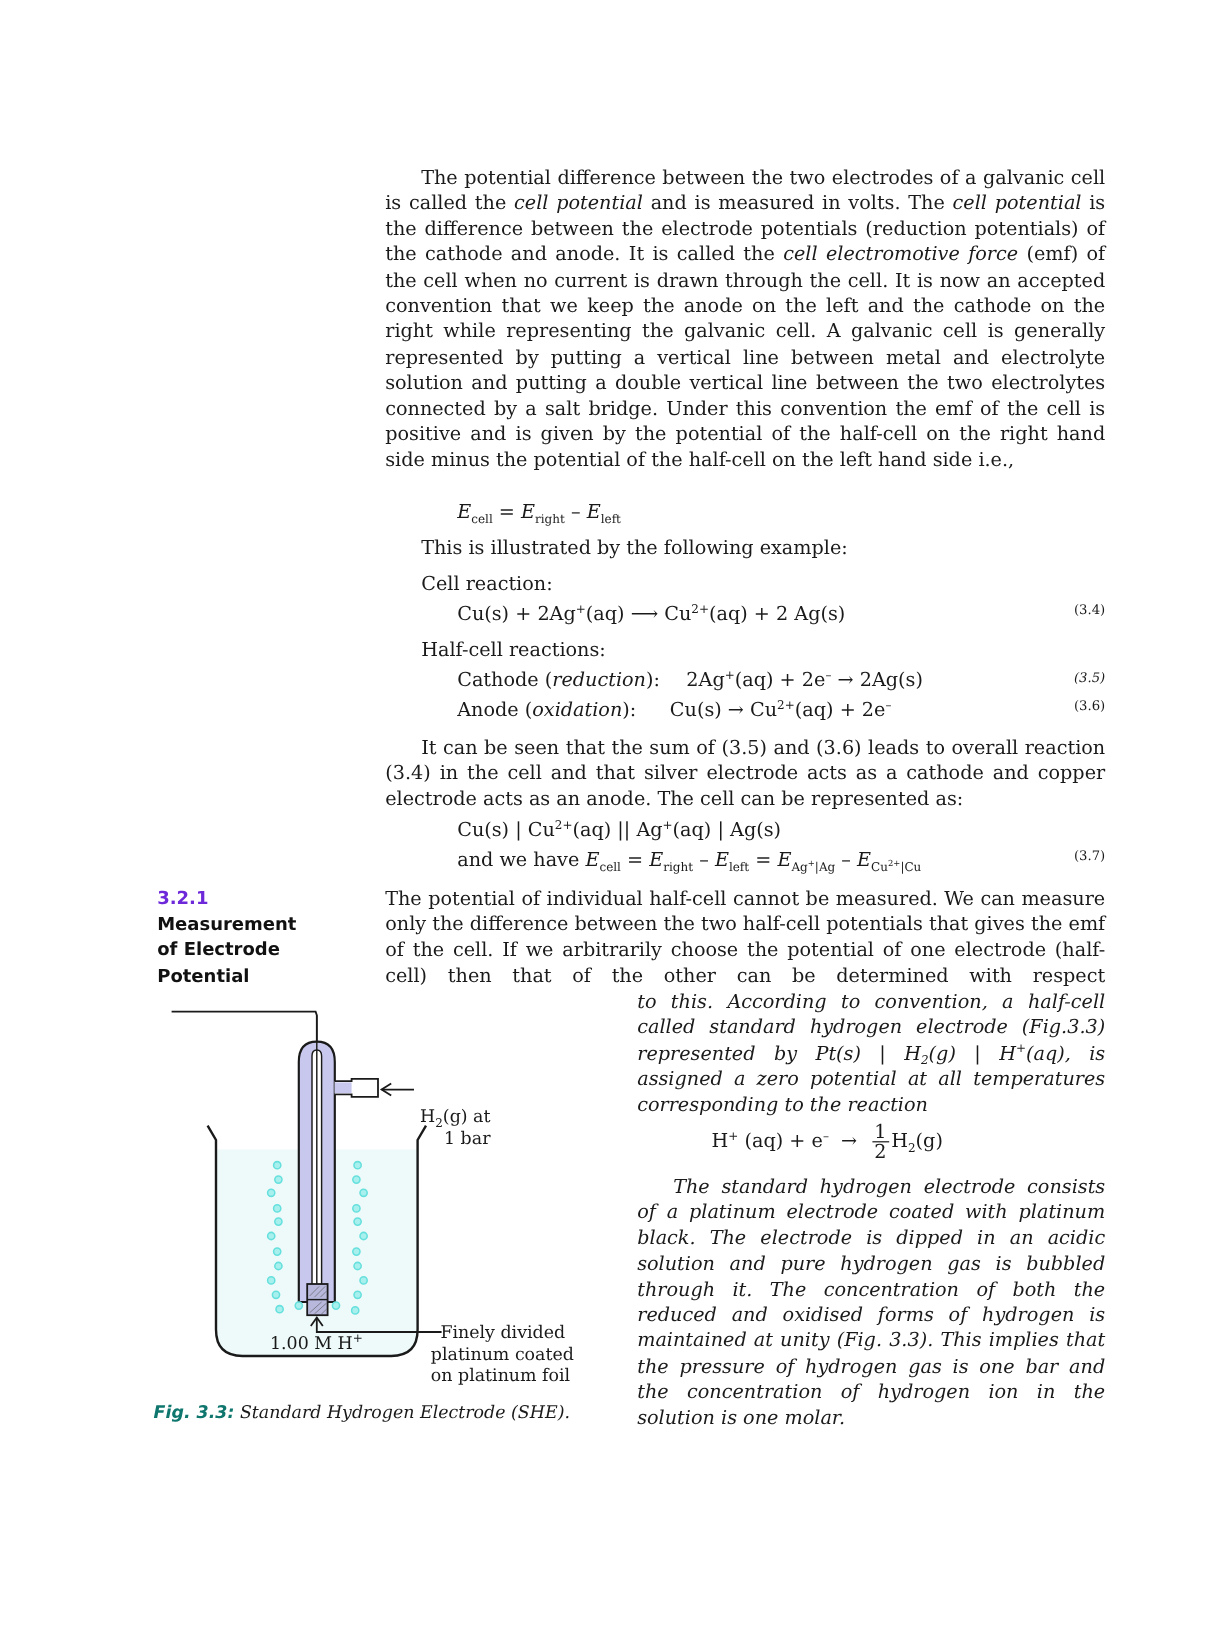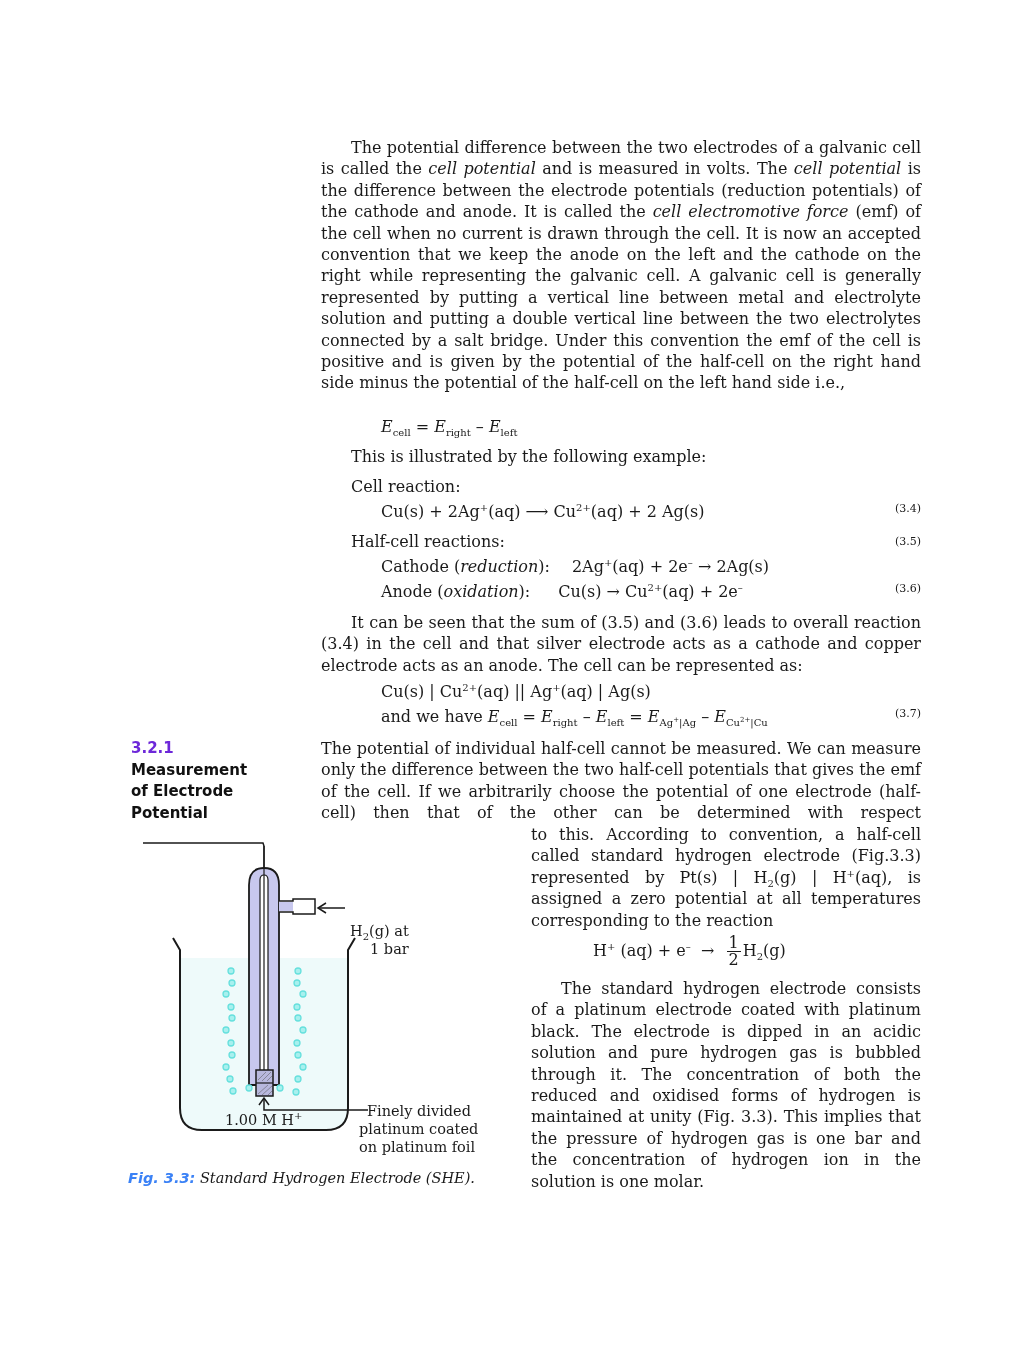--- a/index.html
+++ b/index.html
@@ -8,24 +8,24 @@
   .para { position: absolute; left: 321px; width: 600px; font-size: 16px; line-height: 21.4px; text-align: justify; }
   .para p { margin: 0; }
   .indent { text-indent: 30px; }
   i, em { font-style: italic; }
   .line { position: absolute; font-size: 16px; white-space: nowrap; }
   .eqno { position: absolute; right: 99px; font-size: 11px; }
   sub { font-size: 10px; vertical-align: -4px; line-height: 0; }
   sup { font-size: 10px; vertical-align: 6px; line-height: 0; }
   .sideh { position: absolute; left: 131px; font-family: "DejaVu Sans", sans-serif; font-weight: bold; font-size: 15px; line-height: 21.5px; color: #111; }
   .sideh .num { color: #6d28d9; }
-  .wrapcol { position: absolute; left: 531px; width: 390px; font-size: 16px; line-height: 21.4px; text-align: justify; }
+  .wrapcol { position: absolute; left: 531px; width: 390px; font-size: 16px; line-height: 21.4px; text-align: justify; font-style: italic; }
   .wrapcol p { margin: 0; }
   .caption { position: absolute; left: 128px; top: 1170px; font-size: 14.5px; font-style: italic; white-space: nowrap; }
-  .caption .lbl { font-family: "DejaVu Sans", sans-serif; font-weight: bold; color: #3b82f6; text-align: right; }
+  .caption .lbl { font-family: "DejaVu Sans", sans-serif; font-weight: bold; color: #0f766e; text-align: right; }
   .figlabel { position: absolute; font-size: 14.5px; line-height: 18px; }
   .frac { display: inline-block; vertical-align: middle; text-align: center; line-height: 16px; margin: 0 2px; }
   .frac span { display: block; }
   .frac .num { border-bottom: 1px solid #1a1a1a; padding: 0 2px; }
 </style>
 </head>
 <body>
 
 <div class="para" style="top:137px;">
   <p class="indent"><span>The potential difference between the two electrodes of a galvanic cell is called the </span><i>cell potential</i><span> and is measured in volts. The </span><i>cell potential</i><span> is the difference between the electrode potentials (reduction potentials) of the cathode and anode. It is called the </span><i>cell electromotive force</i><span> (emf) of the cell when no current is drawn through the cell. It is now an accepted convention that we keep the anode on the left and the cathode on the right  while representing the galvanic cell. A galvanic cell is generally represented by putting a vertical line between metal and electrolyte solution and putting a double vertical line between the two electrolytes connected by a salt bridge. Under this convention the emf of the cell is positive and is given by the potential of the half-cell on the right hand side minus the potential of the half-cell on the left hand side i.e.,</span></p>
@@ -40,21 +40,21 @@
 <div class="line" style="left:351px; top:477px;">Cell reaction:</div>
 <div class="line" style="left:381px; top:502px;">
   <span>Cu(s) + 2Ag</span><sup>+</sup><span>(aq) ⟶ Cu</span><sup>2+</sup><span>(aq) + 2 Ag(s)</span>
 </div>
 <div class="eqno" style="top:502px;">(3.4)</div>
 
 <div class="line" style="left:351px; top:532px;">Half-cell reactions:</div>
 <div class="line" style="left:381px; top:557px;">
   <span>Cathode (</span><i>reduction</i><span>):</span><span style="display:inline-block;width:22px;"></span><span>2Ag</span><sup>+</sup><span>(aq) + 2e</span><sup>–</sup><span> → 2Ag(s)</span>
 </div>
-<div class="eqno" style="top:535px;">(3.5)</div>
+<div class="eqno" style="top:558px;font-style:italic;">(3.5)</div>
 
 <div class="line" style="left:381px; top:582px;">
   <span>Anode (</span><i>oxidation</i><span>):</span><span style="display:inline-block;width:28px;"></span><span>Cu(s)  → Cu</span><sup>2+</sup><span>(aq) + 2e</span><sup>–</sup>
 </div>
 <div class="eqno" style="top:582px;">(3.6)</div>
 
 <div class="para" style="top:612px;">
   <p class="indent">It can be seen that the sum of (3.5) and (3.6) leads to overall reaction (3.4) in the cell and that silver electrode acts as a cathode and copper electrode acts as an anode. The cell can be represented as:</p>
 </div>
 

